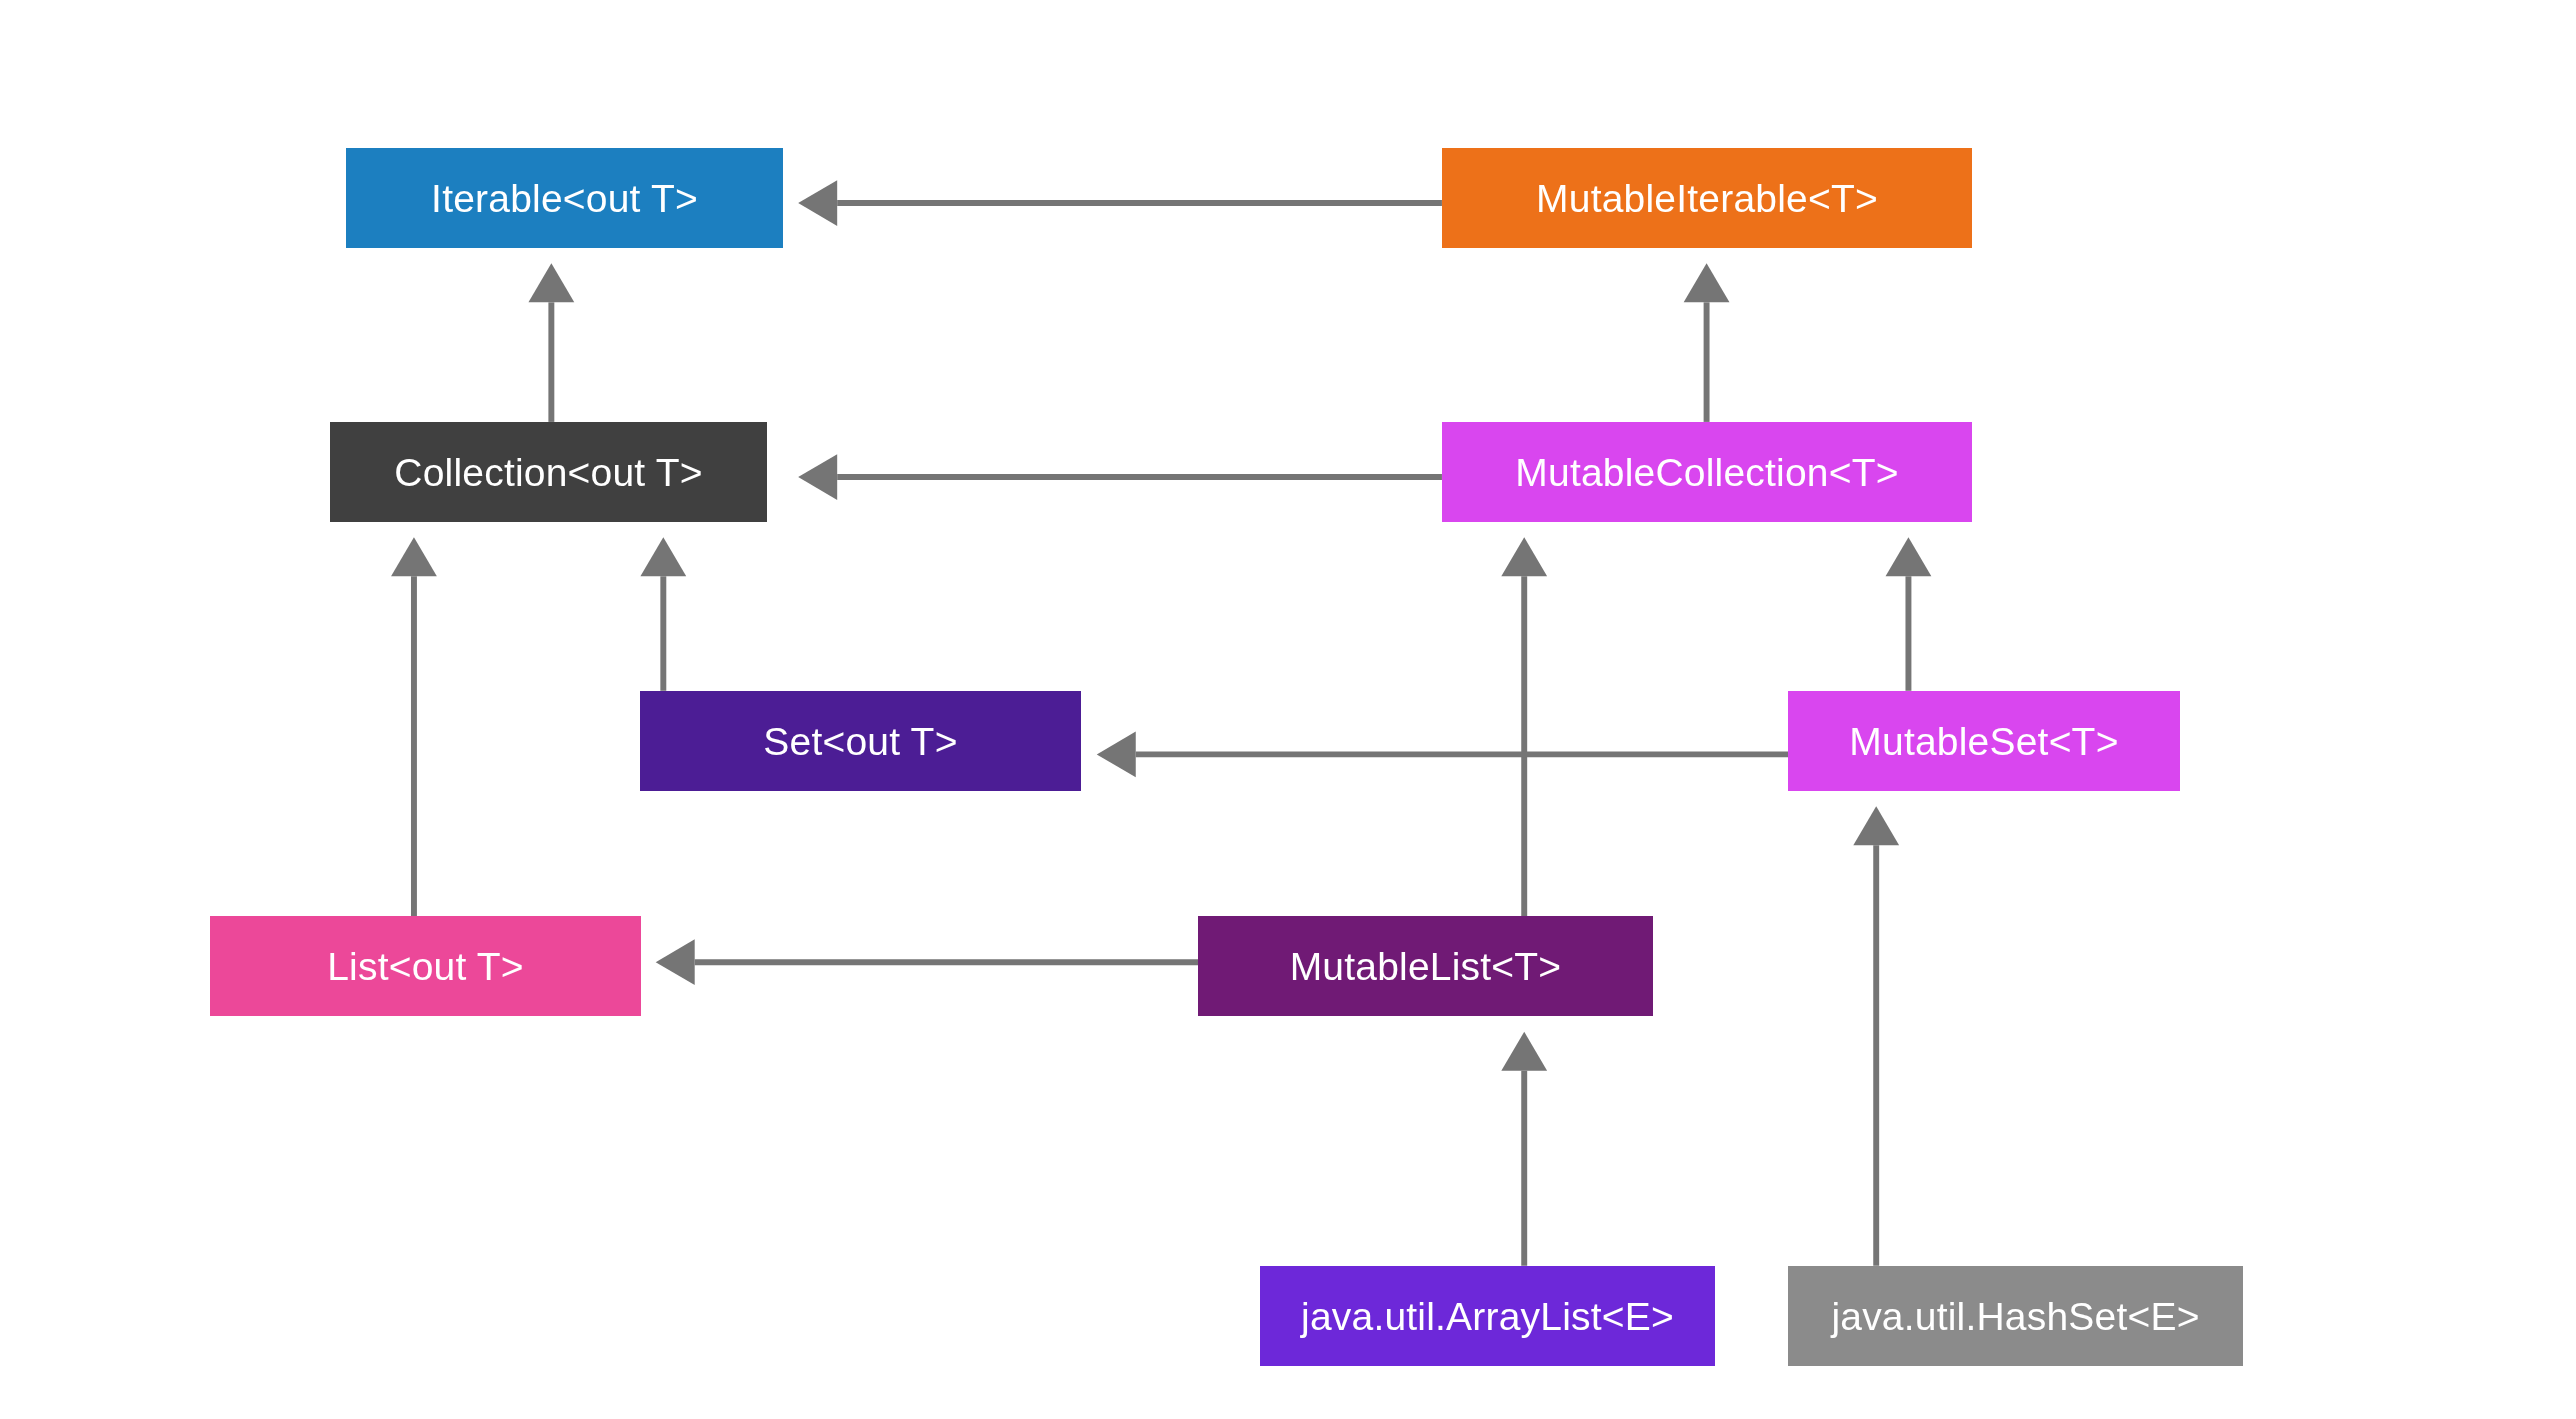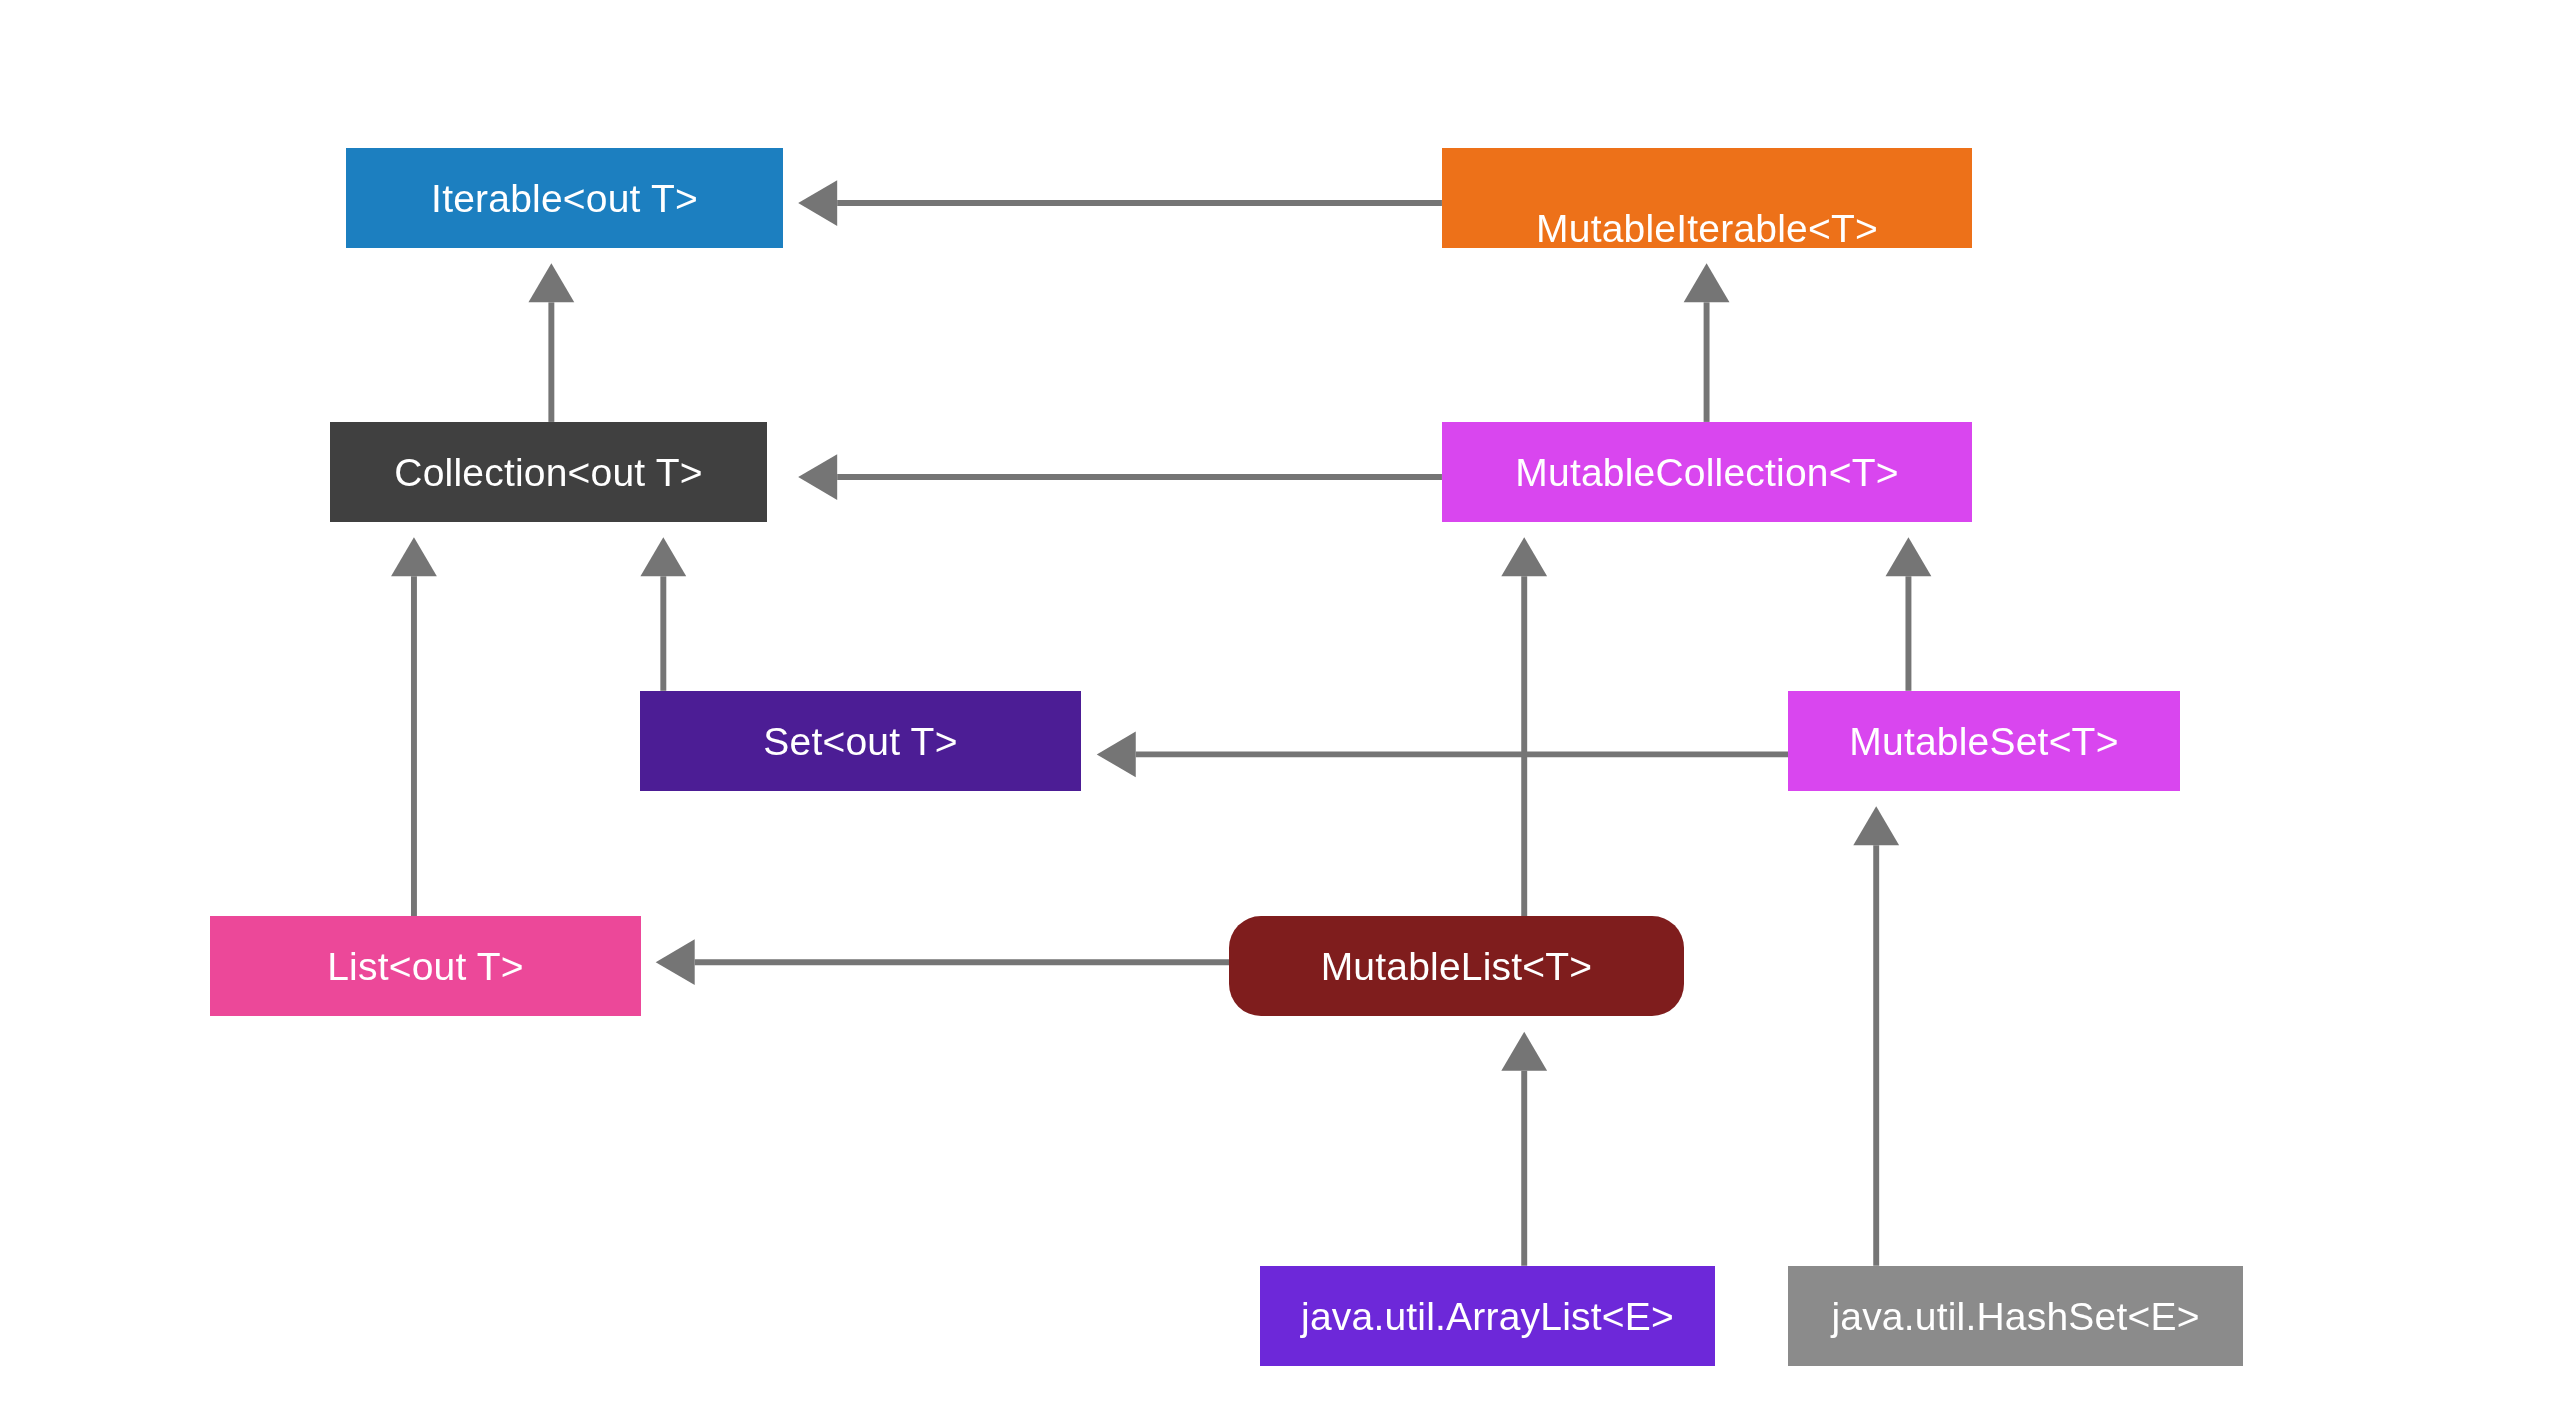--- a/index.html
+++ b/index.html
@@ -94,39 +94,39 @@
       </g>
       <g>
         <line x1="2212" y1="1450" x2="2212" y2="954" stroke="#757575" stroke-width="7"></line>
         <polygon points="2212,908 2185,954 2239,954" fill="#757575"></polygon>
       </g>
     </svg>
   <div id="node-layer">
       <div class="node" style="left: 346px; top: 112px; width: 437px; height: 100px; background: rgb(28, 127, 192);">
         <span class="node-label">Iterable&lt;out T&gt;</span>
       </div>
-      <div class="node" style="left: 1442px; top: 112px; width: 530px; height: 100px; background: rgb(237, 113, 25); align-items: flex-end;">
+      <div class="node" style="left: 1442px; top: 112px; width: 530px; height: 100px; background: rgb(237, 113, 25);">
         <span class="node-label">MutableIterable&lt;T&gt;</span>
       </div>
       <div class="node" style="left: 330px; top: 386px; width: 437px; height: 100px; background: #404040;">
         <span class="node-label">Collection&lt;out T&gt;</span>
       </div>
       <div class="node" style="left: 1442px; top: 386px; width: 530px; height: 100px; background: #d946ef;">
         <span class="node-label">MutableCollection&lt;T&gt;</span>
       </div>
       <div class="node" style="left: 640px; top: 655px; width: 441px; height: 100px; background: #4c1d95;">
         <span class="node-label">Set&lt;out T&gt;</span>
       </div>
       <div class="node" style="left: 1788px; top: 655px; width: 392px; height: 100px; background: #d946ef;">
         <span class="node-label">MutableSet&lt;T&gt;</span>
       </div>
       <div class="node" style="left: 210px; top: 880px; width: 431px; height: 100px; background: #ec4899; align-items: center;">
         <span class="node-label">List&lt;out T&gt;</span>
       </div>
-      <div class="node" style="left: 1229px; top: 880px; width: 455px; height: 100px; background: #7f1d1d; border-radius: 32px;">
+      <div class="node" style="left: 1198px; top: 880px; width: 455px; height: 100px; background: #701a75;">
         <span class="node-label">MutableList&lt;T&gt;</span>
       </div>
       <div class="node" style="left: 1260px; top: 1230px; width: 455px; height: 100px; background: #6d28d9;">
         <span class="node-label">java.util.ArrayList&lt;E&gt;</span>
       </div>
       <div class="node" style="left: 1788px; top: 1230px; width: 455px; height: 100px; background: rgb(139, 139, 139);">
         <span class="node-label">java.util.HashSet&lt;E&gt;</span>
       </div>
     </div>
 </div>

